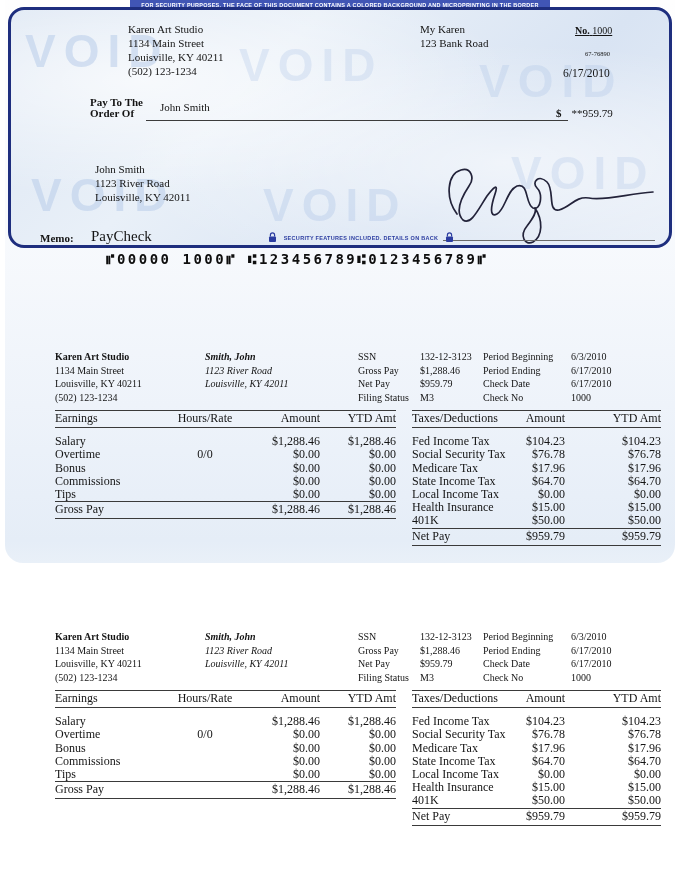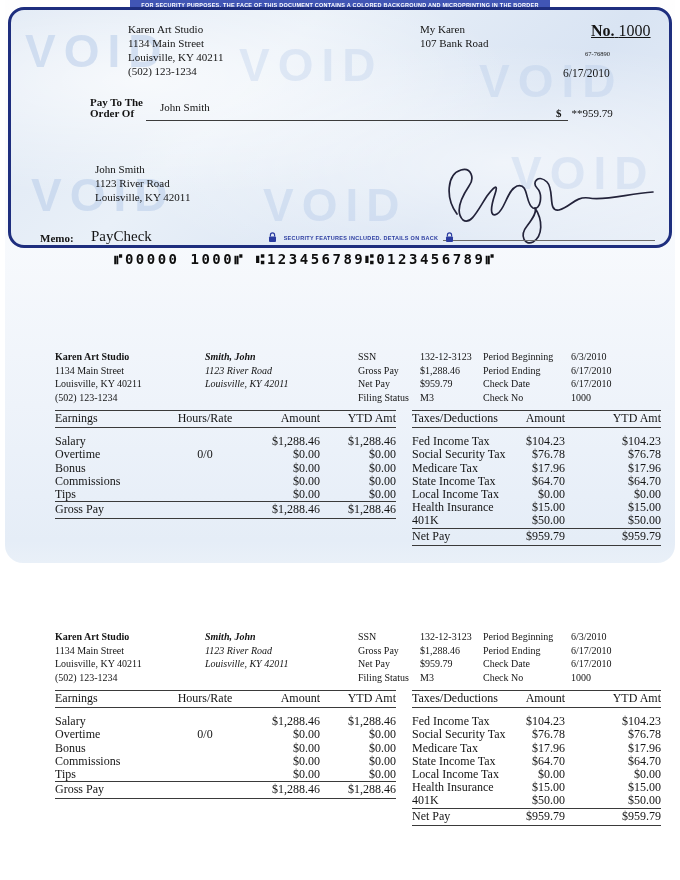--- a/index.html
+++ b/index.html
@@ -38,21 +38,21 @@
   .void.v1{left:14px;top:14px;opacity:.55}
   .void.v2{left:228px;top:28px;opacity:.35}
   .void.v3{left:468px;top:44px;opacity:.40}
   .void.v4{left:20px;top:158px;opacity:.55}
   .void.v5{left:252px;top:168px;opacity:.45}
   .void.v6{left:500px;top:136px;opacity:.35}
   .blk{position:absolute;font-size:11px;line-height:14px;}
   .payer{left:117px;top:12px;}
   .bank{left:409px;top:12px;}
   .b{font-weight:bold;}
-  .no-row{left:580px;top:14px;font-size:16px;text-decoration:underline;}
+  .no-row{left:564px;top:14px;font-size:10px;text-decoration:underline;}
   .fraction{left:574px;top:37px;font-size:6.5px;}
   .date{left:552px;top:56px;font-size:11.5px;}
   .payto{left:79px;top:87px;font-weight:bold;font-size:11px;line-height:11px;}
   .payee-line{
     left:135px;top:88px;width:408px;border-bottom:1.5px solid #3c3c3c;
     padding:4px 0 7px 14px;font-size:11px;line-height:11px;
   }
   .amount-group{left:545px;top:96px;font-size:11px;}
   .amount-group .cur{font-weight:bold;margin-right:10px;}
   .words-line{
@@ -67,21 +67,21 @@
     left:68px;top:218px;width:176px;border-bottom:1.2px solid #7387b0;
     padding:3px 0 5px 12px;font-size:15px;line-height:11px;
   }
   .secnote{
     position:absolute;left:232px;top:222px;width:236px;display:flex;align-items:center;
     justify-content:center;gap:7px;color:#2b3ca0;
     font-family:"Liberation Sans",sans-serif;font-size:5.5px;font-weight:bold;letter-spacing:.3px;
   }
   
   .micr{
-    position:absolute;left:114px;top:251px;
+    position:absolute;left:106px;top:251px;
     font-family:"DejaVu Sans Mono",monospace;font-weight:bold;
     font-size:14px;letter-spacing:2.5px;color:#0e0e0e;white-space:nowrap;
   }
   
   .stub{position:absolute;left:55px;width:606px;height:196px;font-size:10px;line-height:13.5px;}
   .stub1{top:350px;}
   .stub2{top:630px;}
   .stub-head{position:relative;height:56px;}
   .col{position:absolute;top:0;}
   .employer{left:0;}
@@ -120,21 +120,21 @@
 
     <div class="blk payer">
       <div>Karen Art Studio</div>
       <div>1134 Main Street</div>
       <div>Louisville, KY 40211</div>
       <div>(502) 123-1234</div>
     </div>
 
     <div class="blk bank">
       <div>My Karen</div>
-      <div>107 Bank Road</div>
+      <div>123 Bank Road</div>
     </div>
 
     <div class="blk no-row">
       <span class="b">No.</span>
       <span>1000</span>
     </div>
     <div class="blk fraction">67-76890</div>
     <div class="blk date">6/17/2010</div>
 
     <div class="blk payto">

